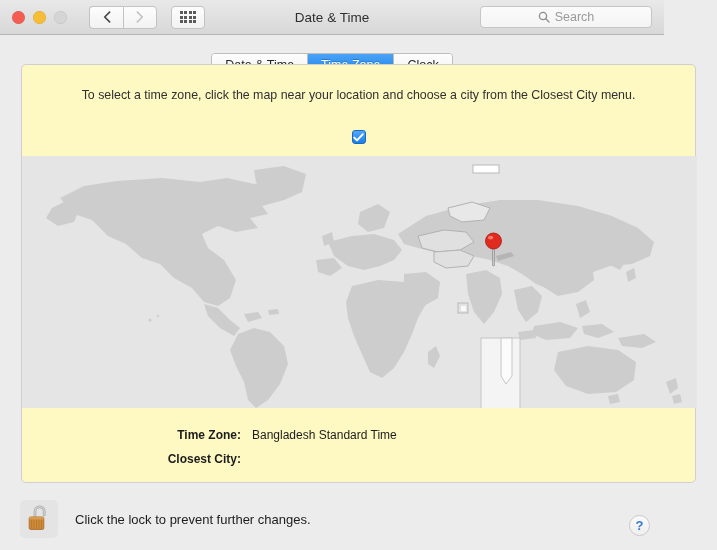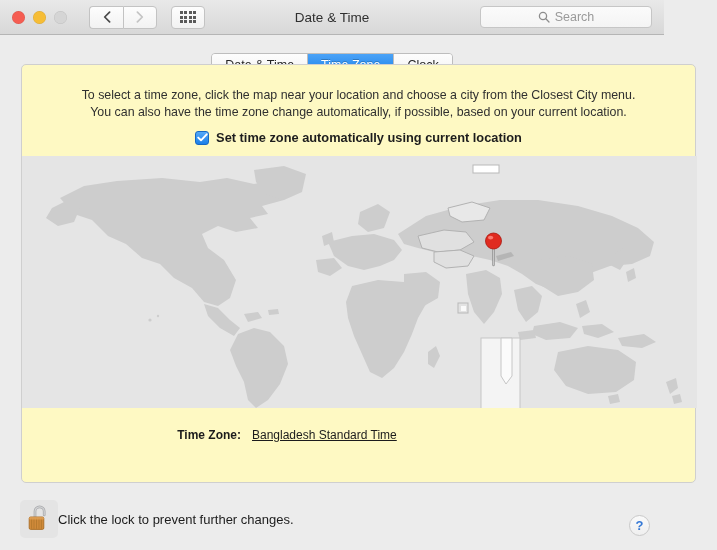--- a/index.html
+++ b/index.html
@@ -205,30 +205,30 @@
     font-size: 12px;
     color: #1c1c1c;
     line-height: 24px;
   }
   .info-label {
     width: 230px;
     text-align: right;
     padding-right: 11px;
     font-weight: bold;
   }
-  .info-value { text-align: center; text-decoration: underline; }
+  .info-value { text-align: center; }
 
   
   .lockbar {
     position: absolute;
     left: 20px;
     top: 500px;
     display: flex;
     align-items: center;
-    gap: 0;
+    gap: 17px;
   }
   .lock-btn {
     width: 38px;
     height: 38px;
     border-radius: 5px;
     background: #e4e4e4;
     display: flex;
     align-items: center;
     justify-content: center;
   }
@@ -314,30 +314,28 @@
       <div class="tab">Date &amp; Time</div>
       <div class="tab active">Time Zone</div>
       <div class="tab">Clock</div>
     </div>
   </div>
 
   <div class="panel">
 
     <div class="desc">
       <div>To select a time zone, click the map near your location and choose a city from the Closest City menu.</div>
-      <div>You can also have the time zone change automatically, if possible, based on your current location.</div>
     </div>
 
     <div class="check-row">
       <span class="checkbox">
         <svg width="11" height="9" viewBox="0 0 11 9">
           <path d="M1.2 4.6 4 7.3 9.7 1.3" fill="none" stroke="#ffffff" stroke-width="1.9" stroke-linecap="round" stroke-linejoin="round"></path>
         </svg>
       </span>
-      <span class="check-label">Set time zone automatically using current location</span>
     </div>
 
     <div class="map-wrap">
       <svg width="675" height="252" viewBox="0 0 675 252">
         <rect x="0" y="0" width="675" height="252" fill="#e5e5e5"></rect>
 
         <g fill="#cdcdcd">
 
           <path d="M38 42 L62 30 L95 25 L140 22 L178 26 L205 22 L232 28 L252 24 L268 32 L262 44 L240 50 L246 58 L228 62 L236 72 L214 76 L196 70 L180 78 L186 92 L202 104 L214 124 L208 142 L196 150 L182 146 L170 132 L152 122 L138 108 L120 102 L104 88 L86 80 L70 64 L52 58 L38 42 Z"></path>
 
@@ -420,20 +418,21 @@
         </g>
       </svg>
     </div>
 
     <div class="info">
       <div class="info-row">
         <span class="info-label">Time Zone:</span>
         <span class="info-value">Bangladesh Standard Time</span>
       </div>
       <div class="info-row">
+        <span class="info-label">Closest City:</span>
       </div>
     </div>
   </div>
 
   <div class="lockbar">
     <div class="lock-btn">
       <svg width="26" height="30" viewBox="0 0 26 30">
         <path d="M9 13 L9 7.5 A4.6 4.6 0 0 1 18.2 7.5 L18.2 11" fill="none" stroke="#a9aaac" stroke-width="2.7" stroke-linecap="round"></path>
         <path d="M9 13 L9 7.5 A4.6 4.6 0 0 1 18.2 7.5 L18.2 11" fill="none" stroke="#d4d5d7" stroke-width="1.1" stroke-linecap="round"></path>
         <rect x="3.2" y="13" width="14.6" height="12.4" rx="1.4" fill="#d08a3a"></rect>

